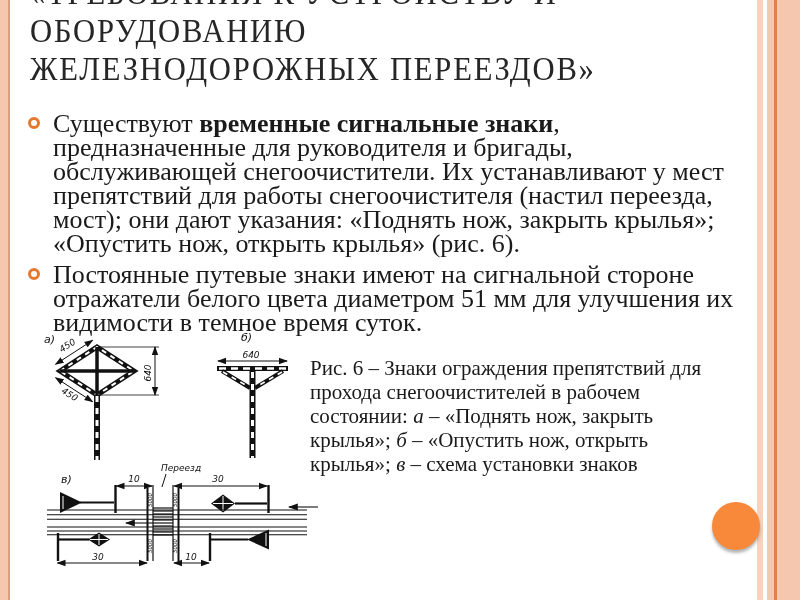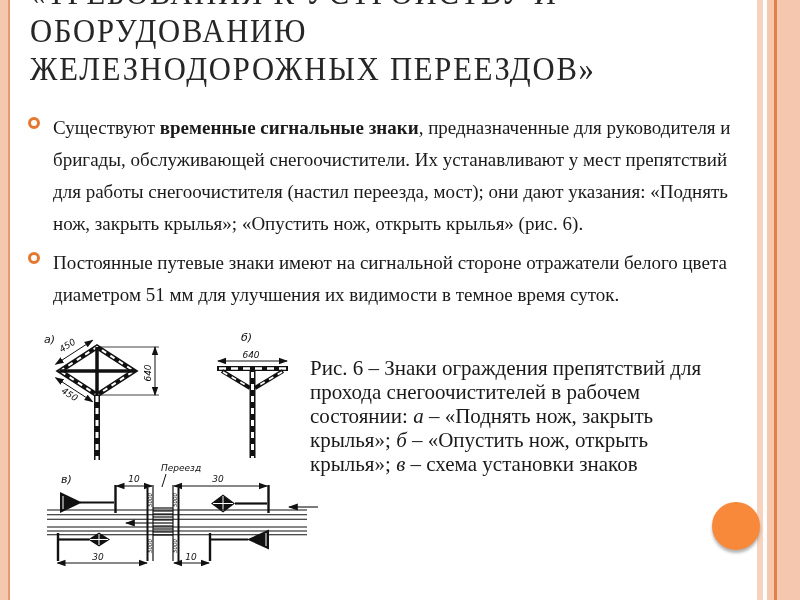--- a/index.html
+++ b/index.html
@@ -25,21 +25,21 @@
   .title{
     position:absolute;left:30px;top:-26px;width:730px;
     font-size:34px;line-height:38px;font-weight:400;color:var(--titlecol);
     letter-spacing:2px;transform:scaleX(.9);transform-origin:0 0;white-space:nowrap;
   }
   
   .content{position:absolute;left:28px;top:112px;width:730px;}
   .bullet-row{display:flex;align-items:flex-start;margin-bottom:7px;}
   .ring{flex:0 0 auto;width:12px;height:12px;border:3px solid var(--accent);
     border-radius:50%;margin:5px 13px 0 0;background:#fff;}
-  .btext{font-size:19px;line-height:32px;width:700px;}
+  .btext{font-size:26px;line-height:24px;width:700px;}
   .btext b{font-weight:700;}
   
   .figure{position:absolute;left:40px;top:330px;width:280px;height:260px;}
   .caption{position:absolute;left:310px;top:356px;width:405px;font-size:21px;line-height:24px;}
   .caption i{font-style:italic;}
   
   svg text{font-family:"DejaVu Sans", sans-serif;fill:#111;}
   .lbl{font-size:11px;font-style:italic;}
   .dim{font-size:9px;font-style:italic;}
   .dimsm{font-size:5.5px;font-style:italic;}

